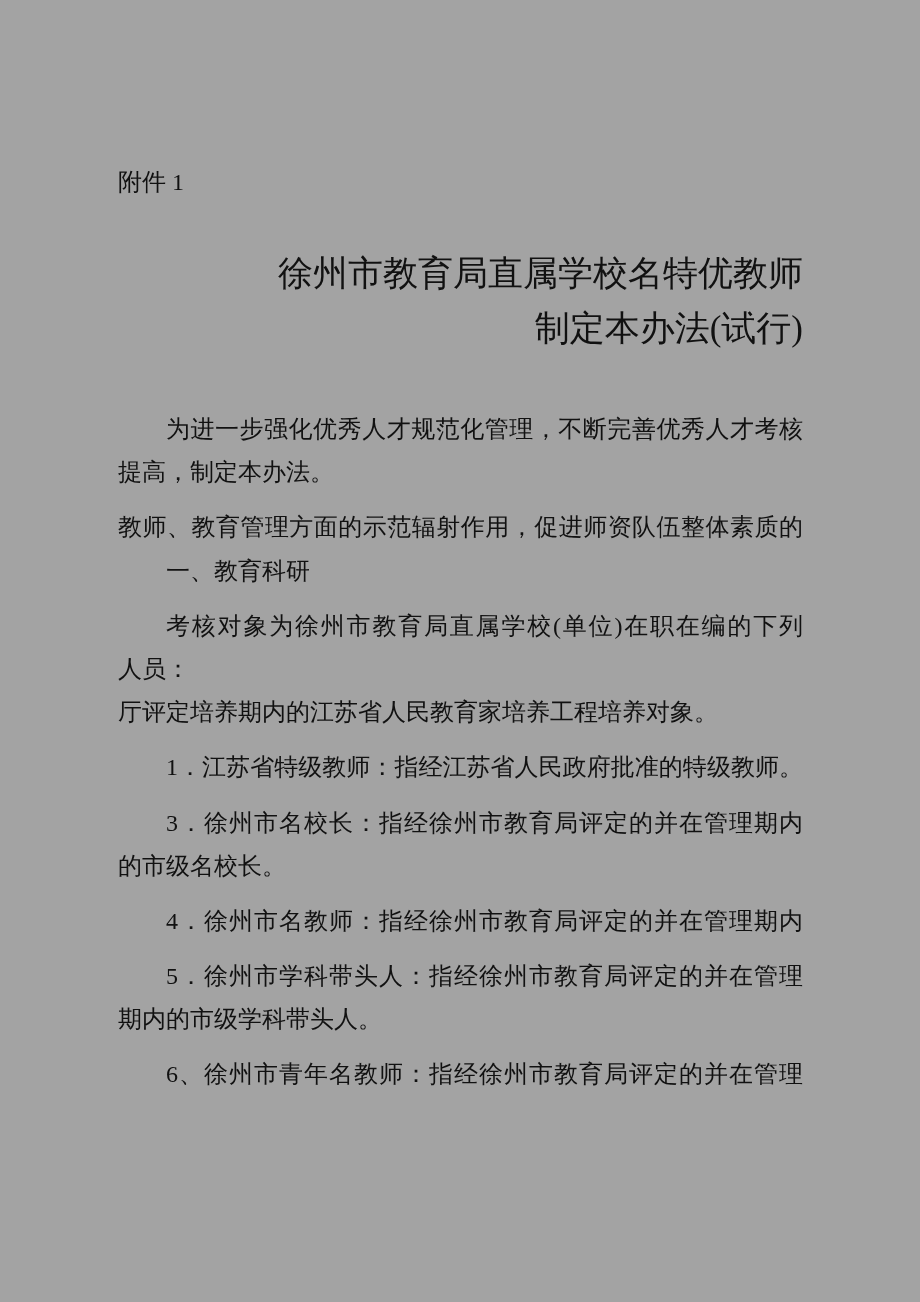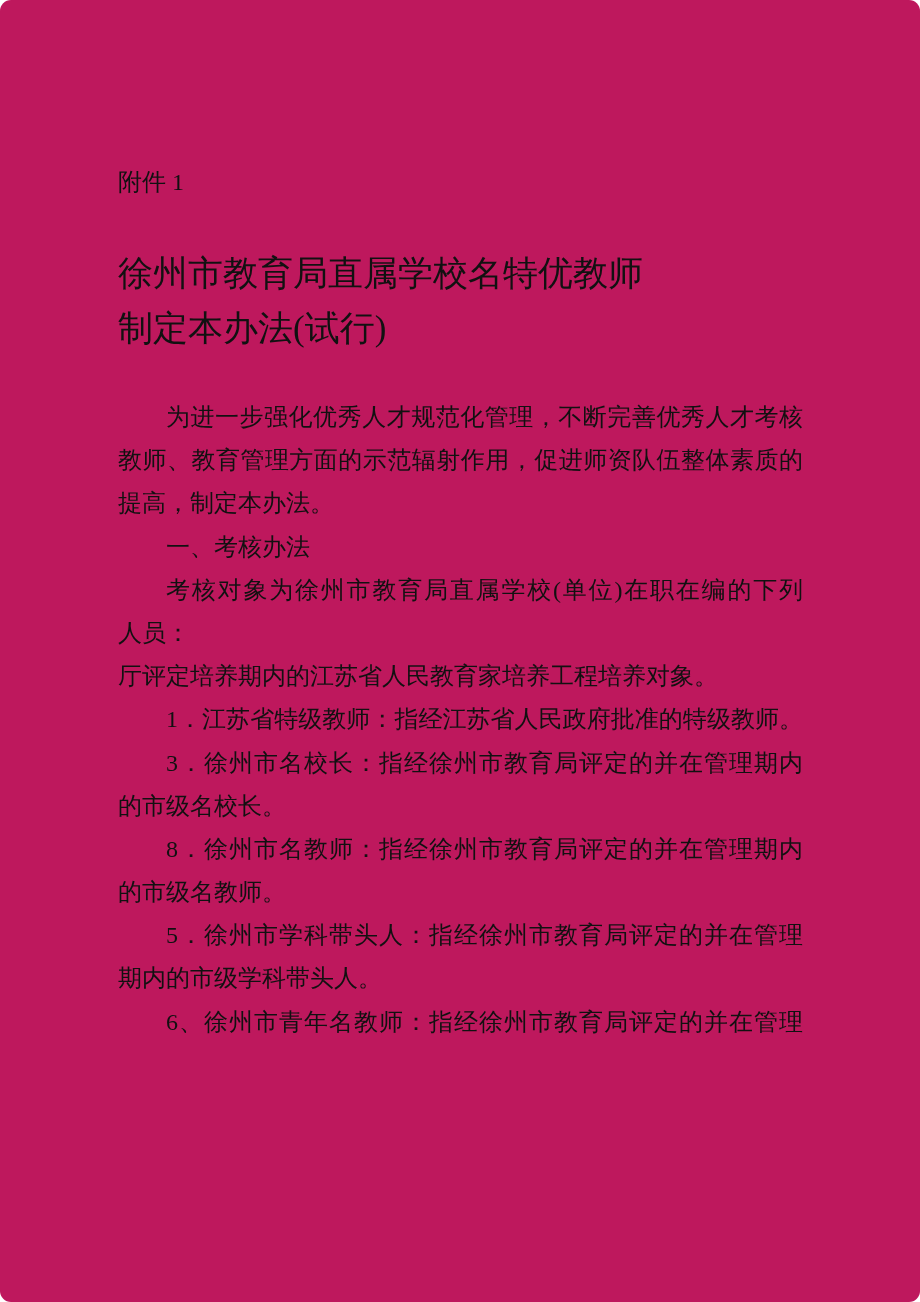--- a/index.html
+++ b/index.html
@@ -11,37 +11,36 @@
     width: 920px;
     height: 1302px;
     background: #ffffff;
     overflow: hidden;
     font-family: "Liberation Serif", "DejaVu Serif", serif;
     color: #111111;
   }
   .page {
     position: absolute;
     inset: 0;
-    background: #be185d;
-    border-radius: 11px;
+    background: #a3a3a3;
   }
   .attachment {
     position: absolute;
     left: 118px;
     top: 167px;
     font-size: 24px;
     line-height: 30px;
     white-space: nowrap;
   }
   .title-block {
     position: absolute;
     left: 118px;
     top: 246px;
     width: 685px;
-    text-align: left;
+    text-align: right;
     font-size: 35px;
     line-height: 55px;
   }
   .title-line {
     white-space: nowrap;
   }
   .doc-body {
     position: absolute;
     left: 118px;
     top: 396px;
@@ -52,45 +51,45 @@
   .line {
     height: 43.2px;
     overflow: visible;
   }
   .line.indent {
     text-indent: 48px;
   }
   .line.fill {
     text-align: justify;
     text-align-last: justify;
+    margin-top: 12px;
   }
 </style>
 </head>
 <body>
 
 <div class="page">
 
   <div class="attachment">附件 1</div>
 
   <div class="title-block">
     <div class="title-line">徐州市教育局直属学校名特优教师</div>
     <div class="title-line">制定本办法(试行)</div>
   </div>
 
   <div class="doc-body">
       <div class="line indent fill">为进一步强化优秀人才规范化管理，不断完善优秀人才考核</div>
+      <div class="line">提高，制定本办法。</div>
       <div class="line fill">教师、教育管理方面的示范辐射作用，促进师资队伍整体素质的</div>
-      <div class="line">提高，制定本办法。</div>
-      <div class="line indent">一、考核办法</div>
+      <div class="line indent">一、教育科研</div>
       <div class="line indent fill">考核对象为徐州市教育局直属学校(单位)在职在编的下列</div>
       <div class="line">人员：</div>
       <div class="line">厅评定培养期内的江苏省人民教育家培养工程培养对象。</div>
       <div class="line indent fill">1．江苏省特级教师：指经江苏省人民政府批准的特级教师。</div>
       <div class="line indent fill">3．徐州市名校长：指经徐州市教育局评定的并在管理期内</div>
       <div class="line">的市级名校长。</div>
-      <div class="line indent fill">8．徐州市名教师：指经徐州市教育局评定的并在管理期内</div>
-      <div class="line">的市级名教师。</div>
+      <div class="line indent fill">4．徐州市名教师：指经徐州市教育局评定的并在管理期内</div>
       <div class="line indent fill">5．徐州市学科带头人：指经徐州市教育局评定的并在管理</div>
       <div class="line">期内的市级学科带头人。</div>
       <div class="line indent fill">6、徐州市青年名教师：指经徐州市教育局评定的并在管理</div>
     </div>
 
 </div>
 
 </body></html>

